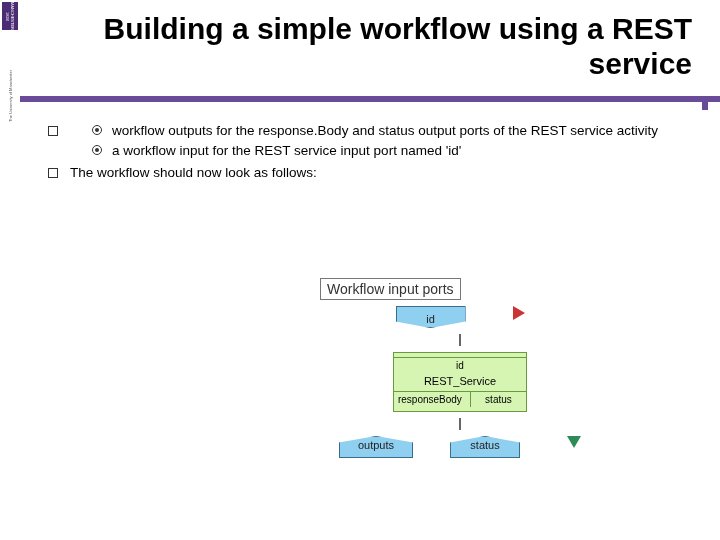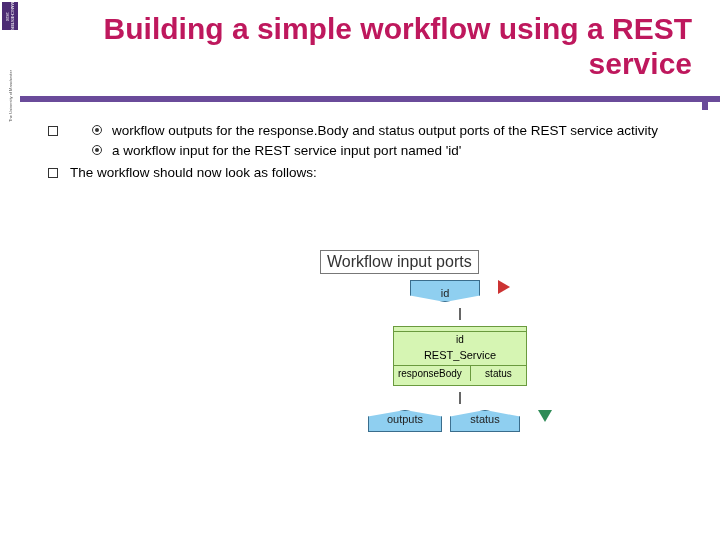--- a/index.html
+++ b/index.html
@@ -33,21 +33,21 @@
     height: 90px; white-space: nowrap; overflow: hidden;
   }
   .header {
     position: absolute; left: 20px; top: 0; right: 0;
     padding: 12px 28px 6px 80px;
     text-align: right;
   }
   .header h1 {
     font-family: Arial, "Segoe UI", sans-serif;
     font-size: 30px; font-weight: 800; line-height: 1.15;
-    color: #be185d;
+    color: #000000;
   }
   .rule {
     position: absolute; left: 20px; right: 0; top: 96px;
     height: 6px; background: #6a4b9a;
   }
   .tick {
     position: absolute; right: 12px; top: 100px;
     width: 6px; height: 10px; background: #6a4b9a;
   }
   .content {
@@ -69,24 +69,25 @@
   ul.sub > li::after {
     content: ""; position: absolute; left: 3px; top: 6px;
     width: 4px; height: 4px; border-radius: 50%; background: #333;
   }
   .diagram {
     position: absolute; left: 320px; top: 250px;
     width: 280px;
   }
   .d-section-label {
     border: 1px solid #777; background: #fff;
-    font-size: 16px; padding: 2px 6px; display: inline-block;
+    font-size: 14px; padding: 2px 6px; display: inline-block;
     color:#333;
+    margin-top:28px;
   }
-  .d-row { display:flex; gap: 8px; justify-content:center; margin: 6px 0; }
+  .d-row { display:flex; gap: 37px; justify-content:center; margin: 6px 0; }
   .port {
     position: relative;
     min-width: 70px; padding: 6px 18px 2px 18px;
     background: #8fcff0; border: 1px solid #3a6d8c;
     color:#222; font-size: 11px; text-align:center;
     clip-path: polygon(0 0, 100% 0, 100% 70%, 50% 100%, 0 70%);
   }
   .port.out {
     clip-path: polygon(50% 0, 100% 30%, 100% 100%, 0 100%, 0 30%);
     padding: 2px 18px 6px 18px;

